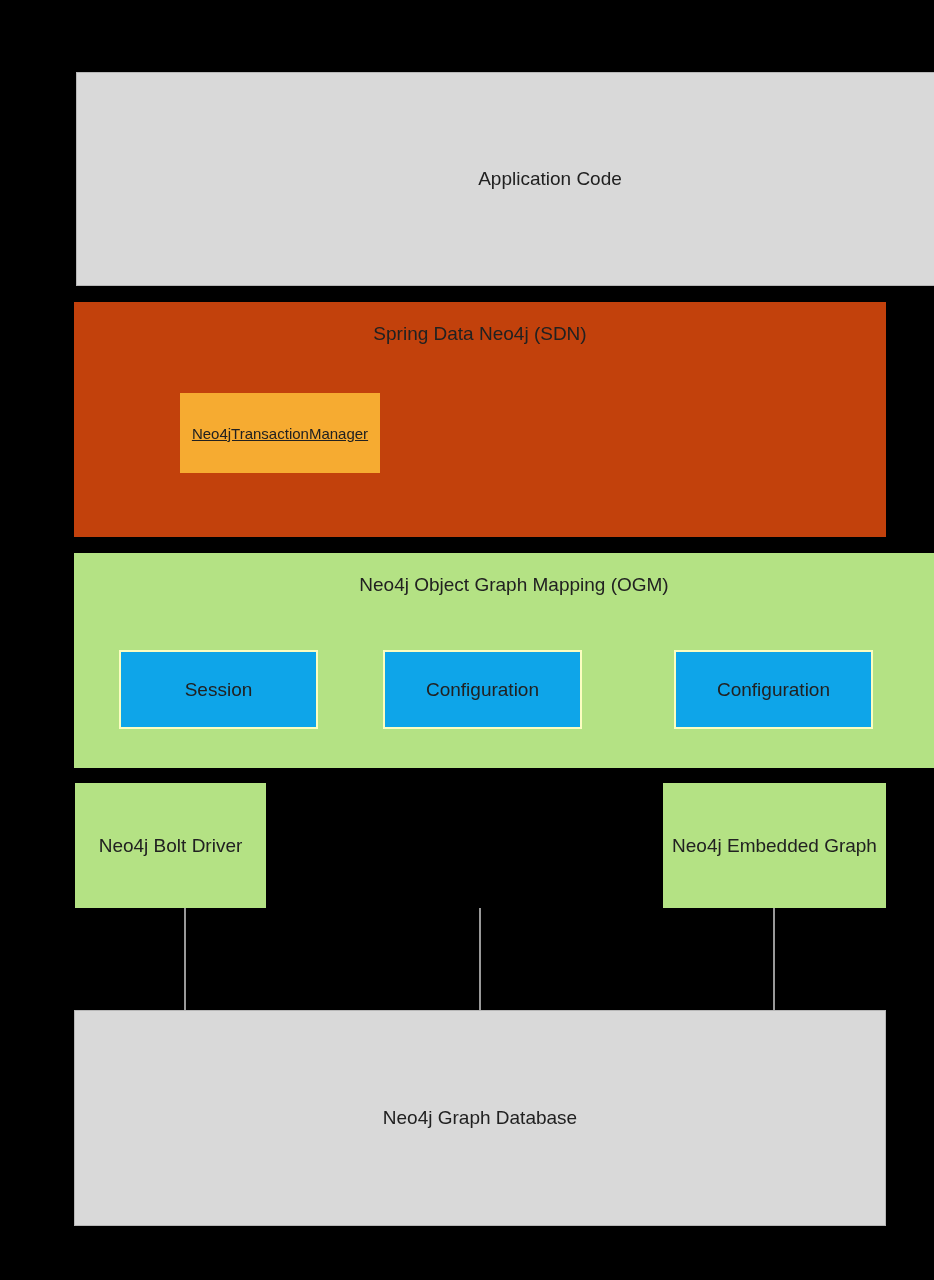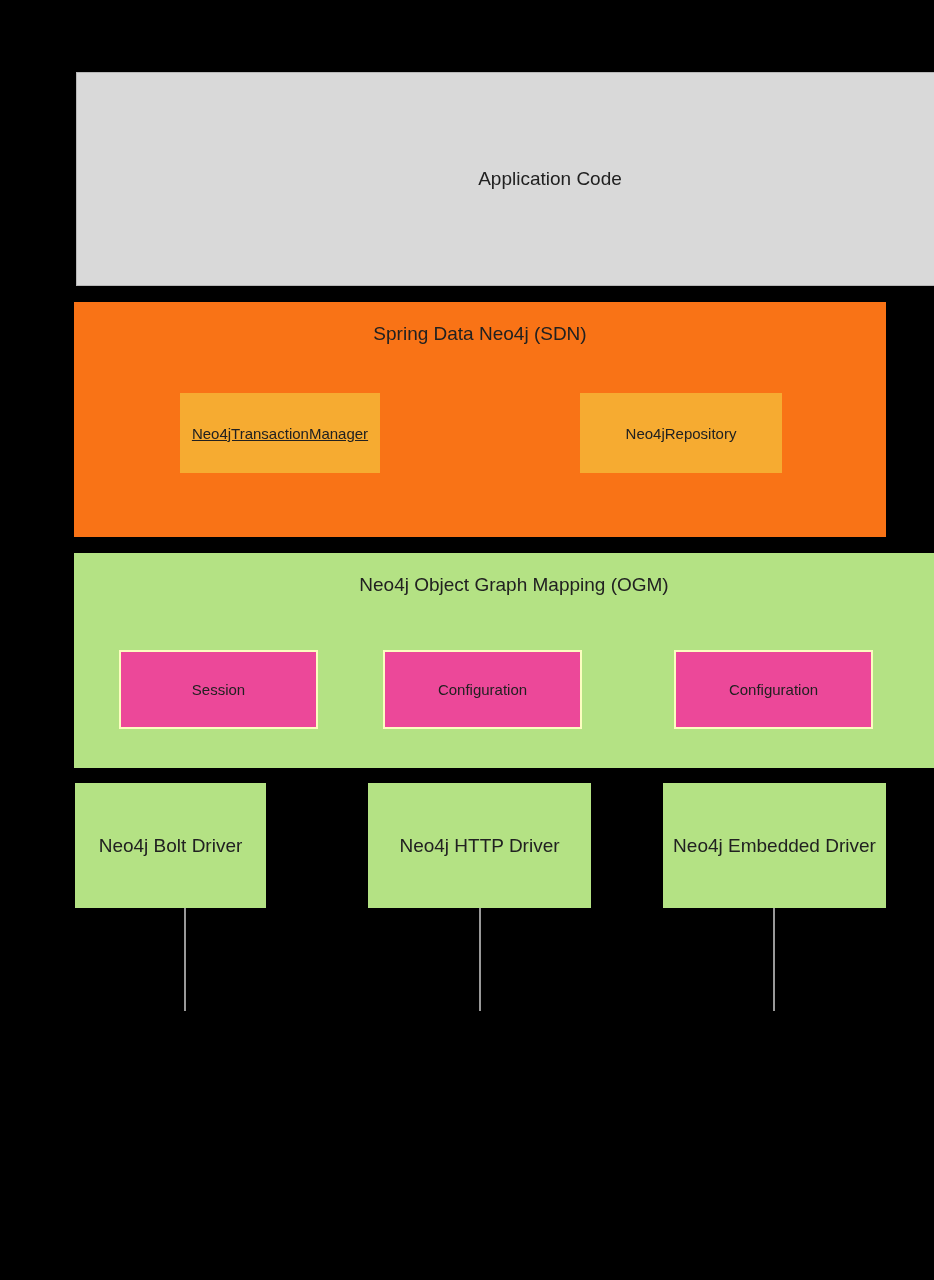--- a/index.html
+++ b/index.html
@@ -25,41 +25,41 @@
     align-items: center;
     justify-content: center;
     text-align: center;
   }
   .gray-box {
     background: #d9d9d9;
     border: 1px solid #b7b7b7;
     font-size: 19px;
   }
   .sdn-box {
-    background: #f97316;
+    background: #c2410c;
   }
   .sdn-title, .ogm-title {
     position: absolute;
     top: 21px;
     left: 0;
     width: 100%;
     text-align: center;
     font-size: 19px;
   }
   .sdn-component {
     background: #f6ab31;
     font-size: 15px;
   }
   .ogm-box {
     background: #b4e284;
   }
   .yellow-box {
-    background: #ec4899;
+    background: #0ea5e9;
     border: 2px solid #fbfdc0;
-    font-size: 15px;
+    font-size: 19px;
   }
   .driver-box {
     background: #b4e284;
     font-size: 19px;
   }
   .connector {
     position: absolute;
     width: 2px;
     background: #999999;
   }
@@ -87,46 +87,43 @@
 
   <div id="app-box" class="box gray-box center-label">
     <span>Application Code</span>
   </div>
 
   <div id="sdn-box" class="box sdn-box">
     <div class="sdn-title">Spring Data Neo4j (SDN)</div>
     <div id="sdn-comp-0" class="box sdn-component center-label">
       <span>Neo4jTransactionManager</span>
     </div>
-    <div id="sdn-comp-1" class="box sdn-component center-label">
-      <span>Neo4jRepository</span>
-    </div>
   </div>
 
   <div id="ogm-box" class="box ogm-box">
     <div class="ogm-title">Neo4j Object Graph Mapping (OGM)</div>
     <div id="ogm-comp-0" class="box yellow-box center-label">
       <span>Session</span>
     </div>
     <div id="ogm-comp-1" class="box yellow-box center-label">
       <span>Configuration</span>
     </div>
     <div id="ogm-comp-2" class="box yellow-box center-label">
       <span>Configuration</span>
     </div>
   </div>
 
   <div id="driver-0" class="box driver-box center-label">
     <span>Neo4j Bolt Driver</span>
   </div>
-  <div id="driver-1" class="box driver-box center-label">
-    <span>Neo4j HTTP Driver</span>
-  </div>
   <div id="driver-2" class="box driver-box center-label">
-    <span>Neo4j Embedded Driver</span>
+    <span>Neo4j Embedded Graph</span>
   </div>
 
   <div id="connector-0" class="connector"></div>
   <div id="connector-1" class="connector"></div>
   <div id="connector-2" class="connector"></div>
 
+  <div id="db-box" class="box gray-box center-label">
+    <span>Neo4j Graph Database</span>
+  </div>
 
 </div>
 
 </body></html>

